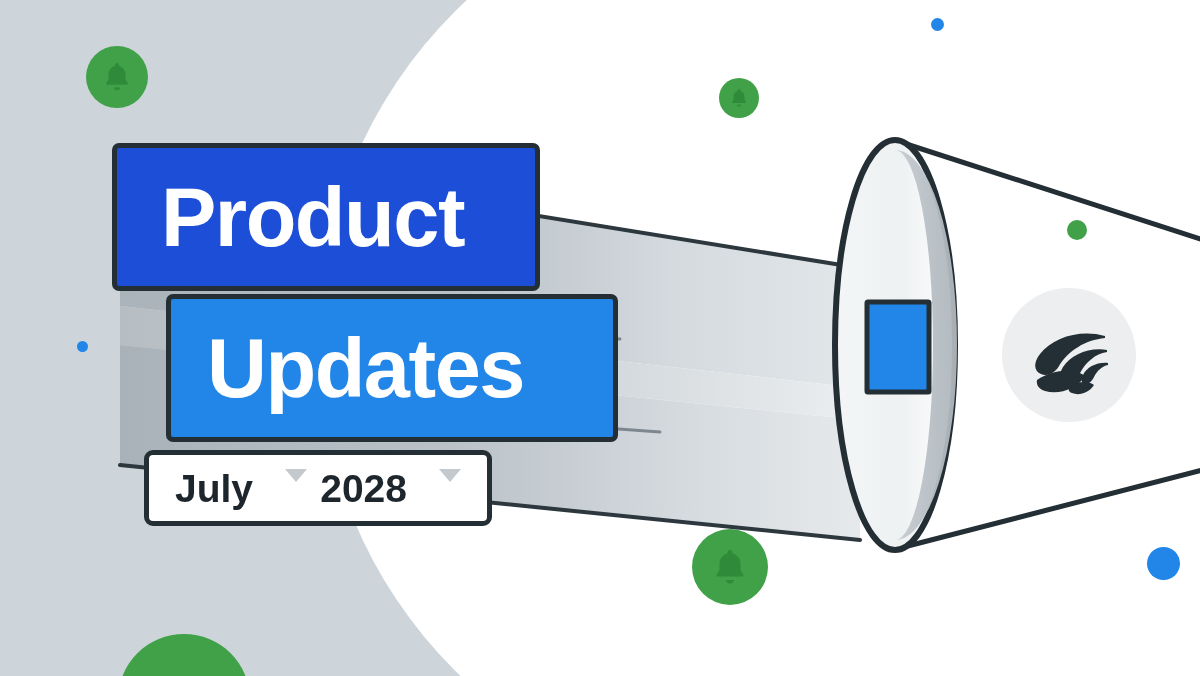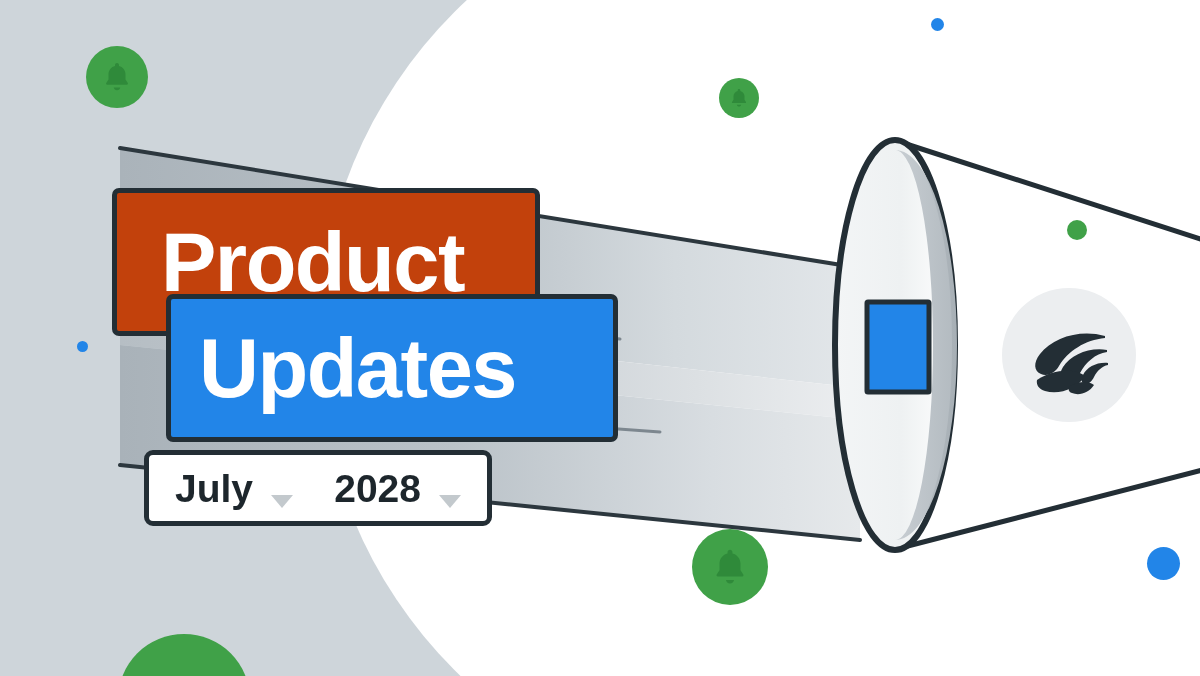--- a/index.html
+++ b/index.html
@@ -115,31 +115,30 @@
     display: flex;
     align-items: center;
     box-sizing: border-box;
     z-index: 8;
   }
   .card-product {
     left: 112px;
     top: 143px;
     width: 428px;
     height: 148px;
-    background: #c2410c;
+    background: #1d4ed8;
     padding-left: 44px;
-    margin-top: 45px;
   }
   .card-updates {
     left: 166px;
     top: 294px;
     width: 452px;
     height: 148px;
     background: #2285e8;
-    padding-left: 28px;
+    padding-left: 36px;
   }
   .card-title {
     color: #ffffff;
     font-size: 83px;
     font-weight: bold;
     letter-spacing: -1.5px;
     line-height: 1;
     white-space: nowrap;
   }
 
@@ -148,22 +147,22 @@
     top: 450px;
     width: 348px;
     height: 76px;
     background: #ffffff;
     padding: 0 26px;
     justify-content: space-between;
     border-radius: 9px;
   }
   .date-group {
     display: flex;
-    align-items: flex-end;
-    gap: 18px;
+    align-items: flex-start;
+    gap: 32px;
   }
   .date-text {
     color: #1d262c;
     font-size: 39px;
     font-weight: bold;
     line-height: 1;
     white-space: nowrap;
   }
   .caret {
     width: 0;

